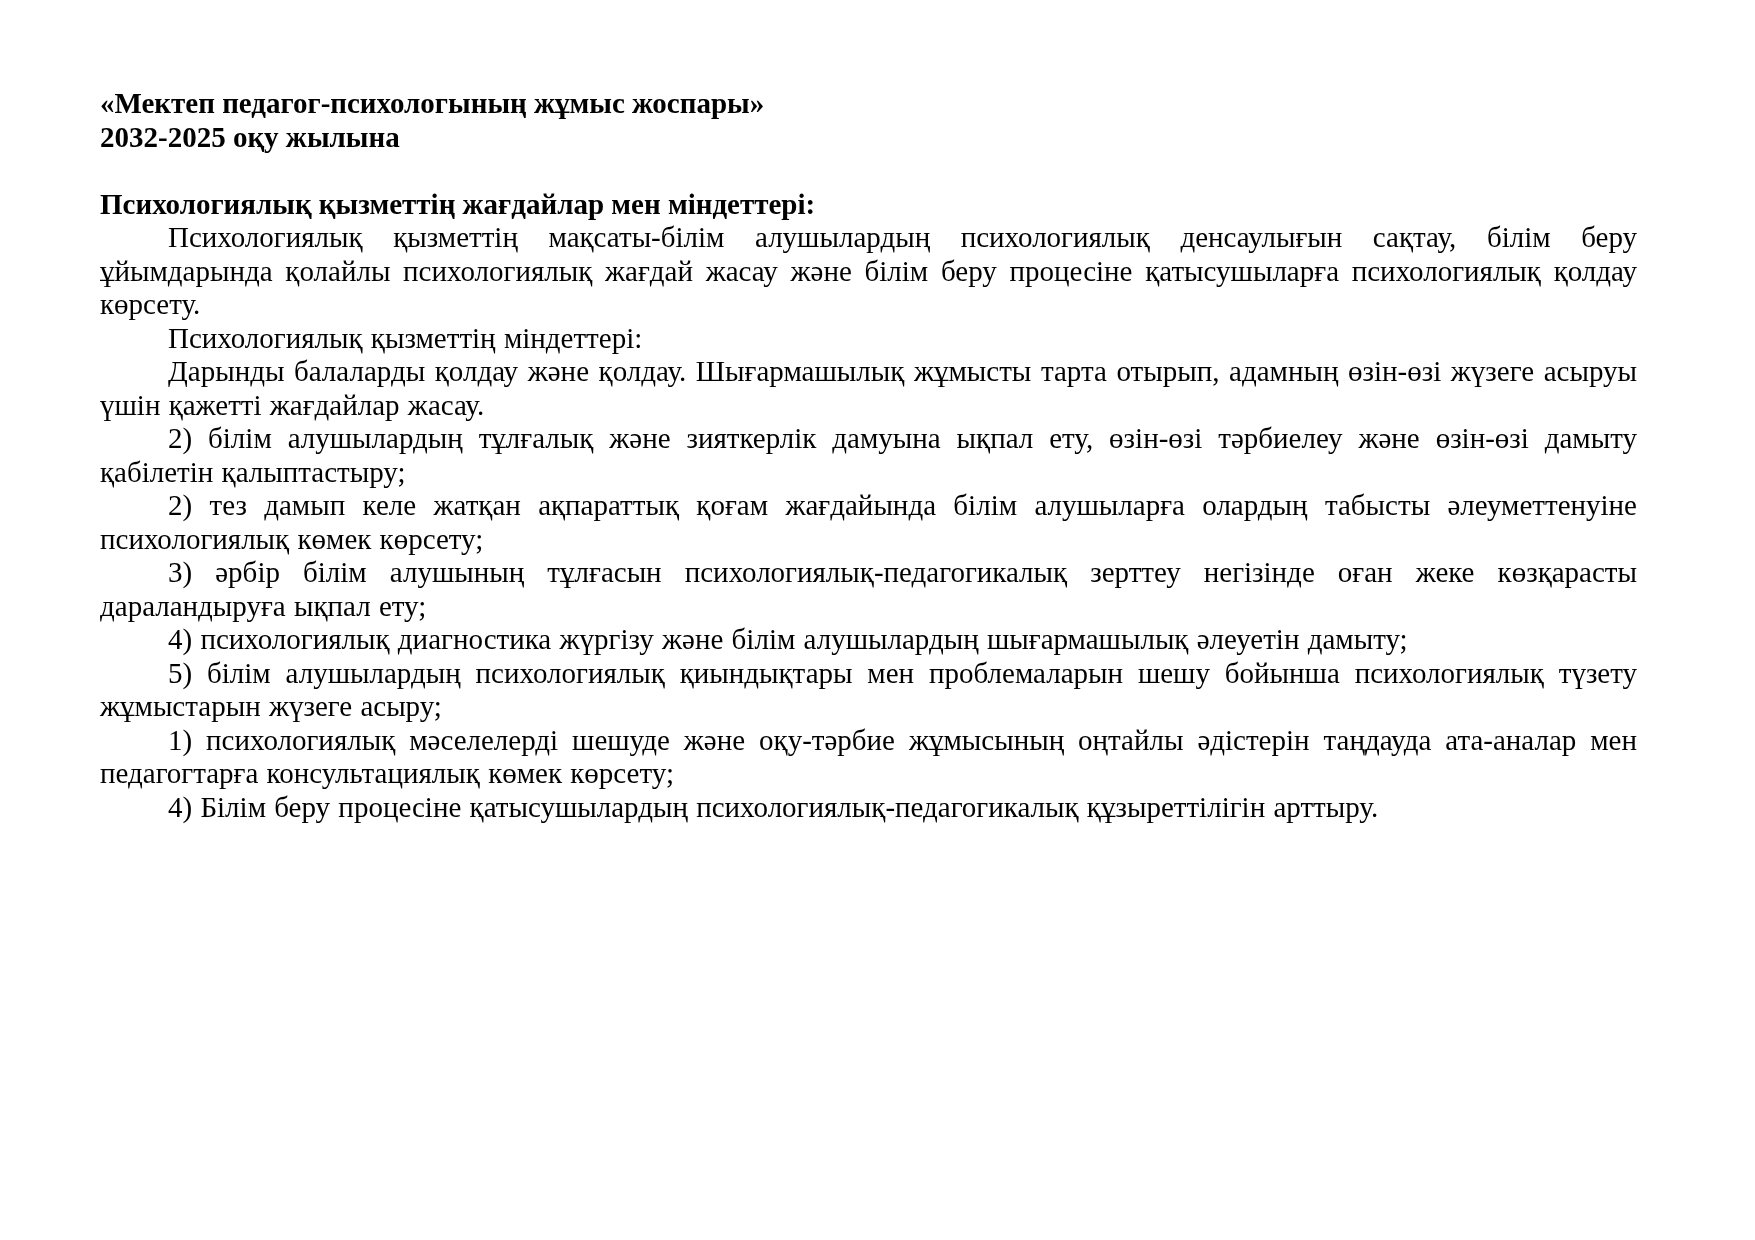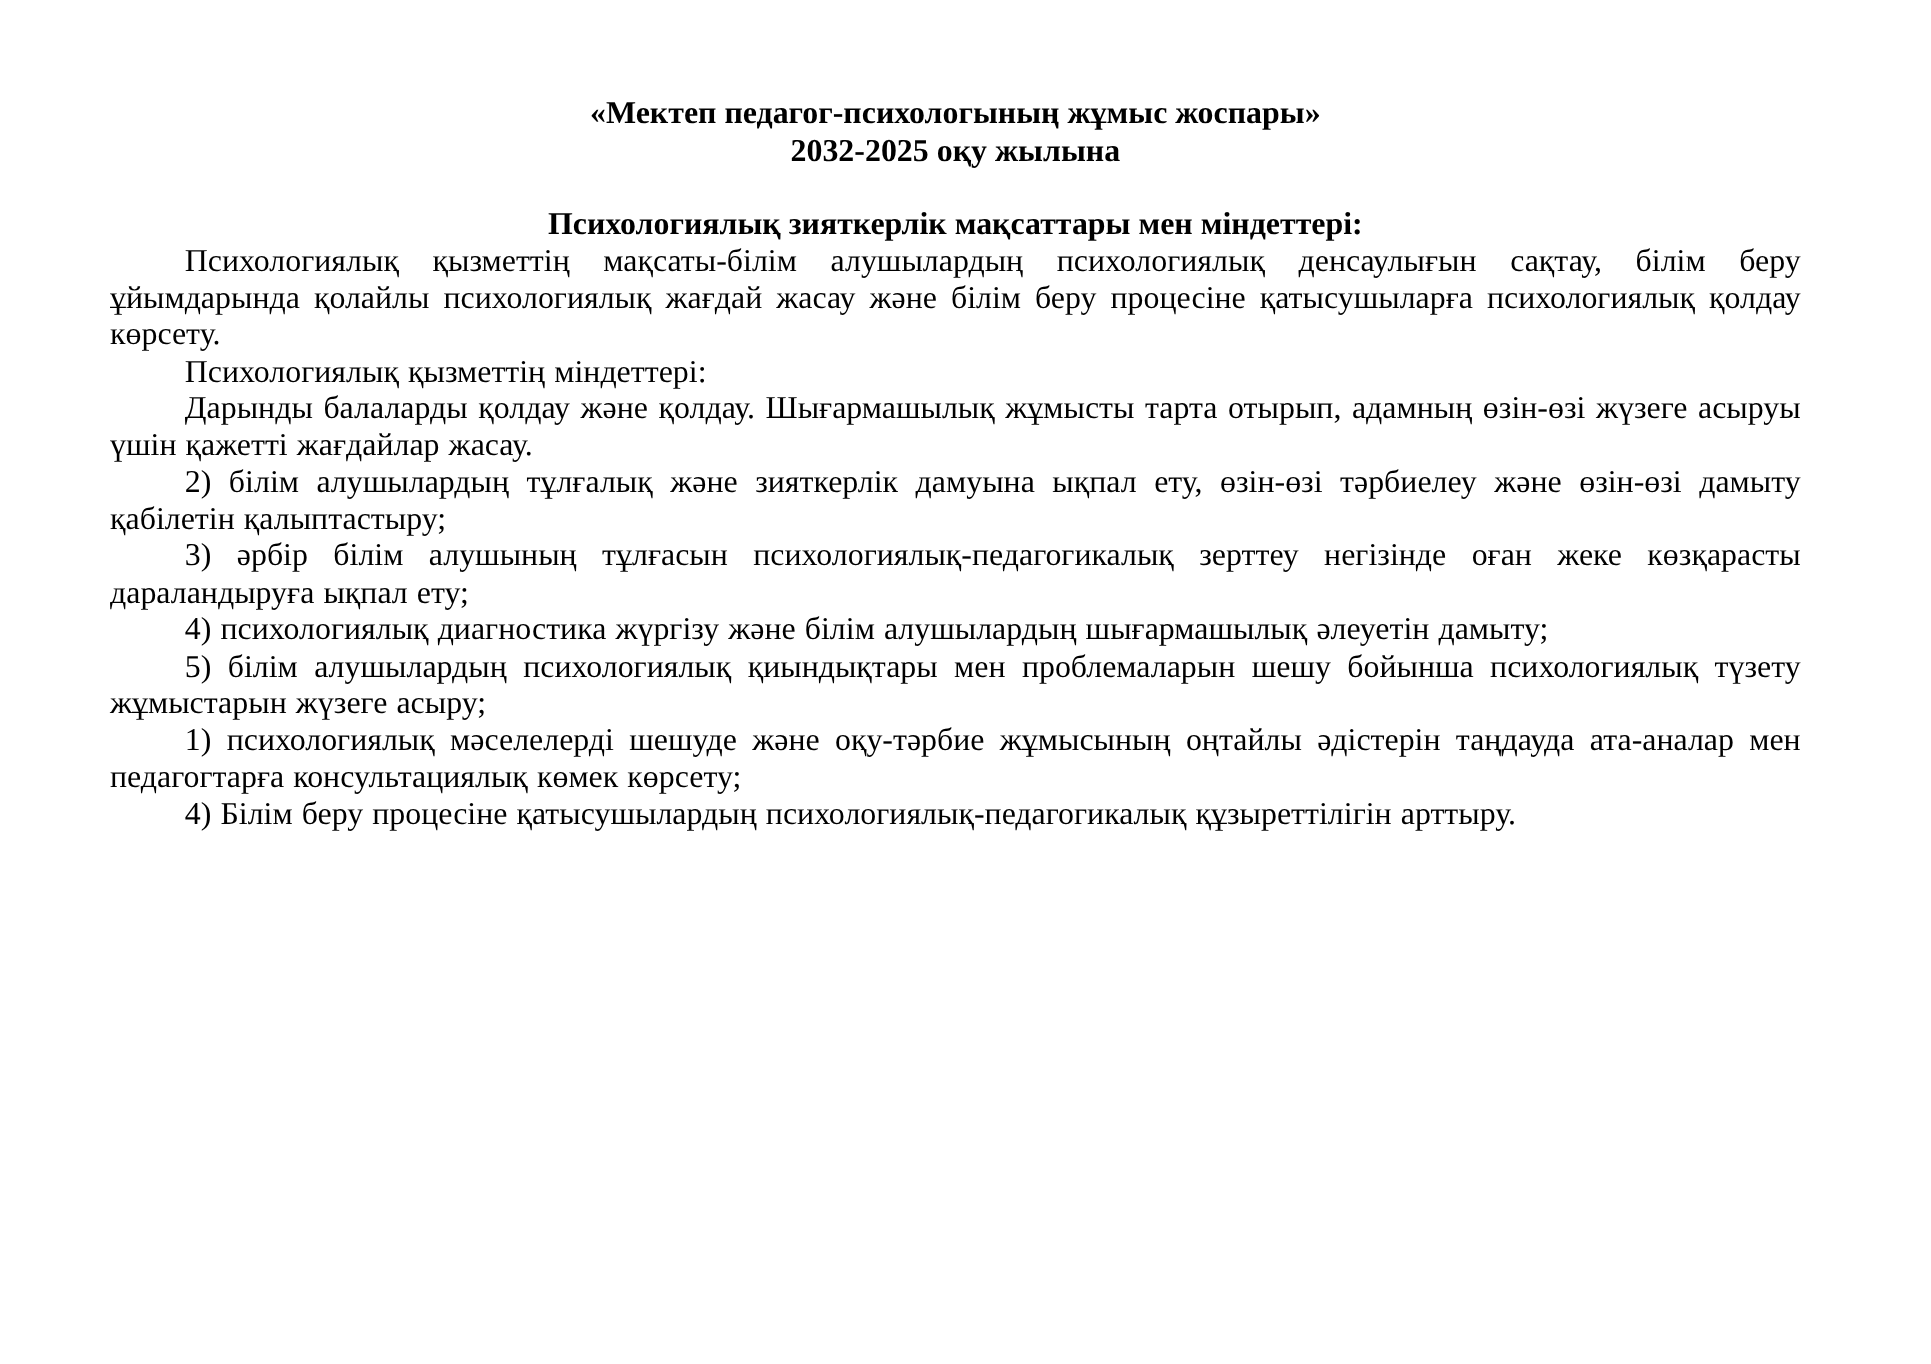--- a/index.html
+++ b/index.html
@@ -14,21 +14,20 @@
     background: #ffffff;
     padding: 87px 118px 0 100px;
     font-family: "Liberation Serif", "DejaVu Serif", serif;
     font-size: 29px;
     line-height: 33.5px;
     color: #000000;
     overflow: hidden;
   }
   .title-line,
   .section-heading {
-    text-align: center;
     font-weight: bold;
     margin: 0;
     font-family: Liberation Serif, serif;
   }
   .blank-line {
     height: 33.5px;
   }
   .para {
     margin: 0;
     text-align: justify;
@@ -39,30 +38,31 @@
 </style>
 </head>
 <body>
 
 <div class="page">
   <div class="title-line">«Мектеп педагог-психологының жұмыс жоспары»</div>
   <div class="title-line">2032-2025 оқу жылына</div>
 
   <div class="blank-line"></div>
 
-  <div class="section-heading">Психологиялық зияткерлік мақсаттары мен міндеттері:</div>
+  <div class="section-heading">Психологиялық қызметтің жағдайлар мен міндеттері:</div>
 
   <p class="para">Психологиялық қызметтің мақсаты-білім алушылардың психологиялық денсаулығын сақтау, білім беру ұйымдарында қолайлы психологиялық жағдай жасау және білім беру процесіне қатысушыларға психологиялық қолдау көрсету.</p>
 
   <p class="para">Психологиялық қызметтің міндеттері:</p>
 
   <p class="para">Дарынды балаларды қолдау және қолдау. Шығармашылық жұмысты тарта отырып, адамның өзін-өзі жүзеге асыруы үшін қажетті жағдайлар жасау.</p>
 
   <p class="para">2) білім алушылардың тұлғалық және зияткерлік дамуына ықпал ету, өзін-өзі тәрбиелеу және өзін-өзі дамыту қабілетін қалыптастыру;</p>
 
+  <p class="para">2) тез дамып келе жатқан ақпараттық қоғам жағдайында білім алушыларға олардың табысты әлеуметтенуіне психологиялық көмек көрсету;</p>
 
   <p class="para">3) әрбір білім алушының тұлғасын психологиялық-педагогикалық зерттеу негізінде оған жеке көзқарасты дараландыруға ықпал ету;</p>
 
   <p class="para">4) психологиялық диагностика жүргізу және білім алушылардың шығармашылық әлеуетін дамыту;</p>
 
   <p class="para">5) білім алушылардың психологиялық қиындықтары мен проблемаларын шешу бойынша психологиялық түзету жұмыстарын жүзеге асыру;</p>
 
   <p class="para">1) психологиялық мәселелерді шешуде және оқу-тәрбие жұмысының оңтайлы әдістерін таңдауда ата-аналар мен педагогтарға консультациялық көмек көрсету;</p>
 
   <p class="para">4) Білім беру процесіне қатысушылардың психологиялық-педагогикалық құзыреттілігін арттыру.</p>

